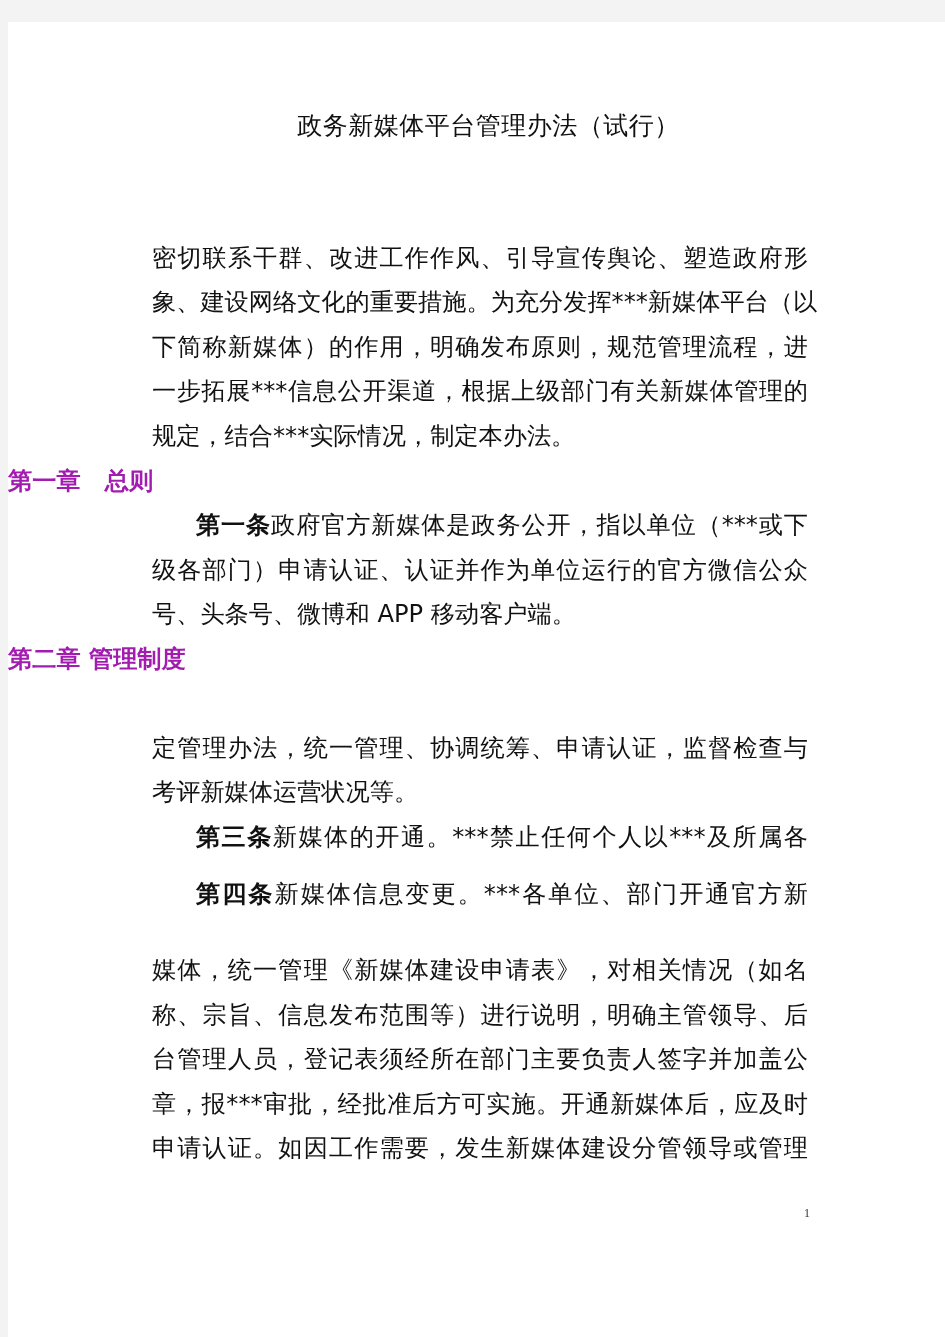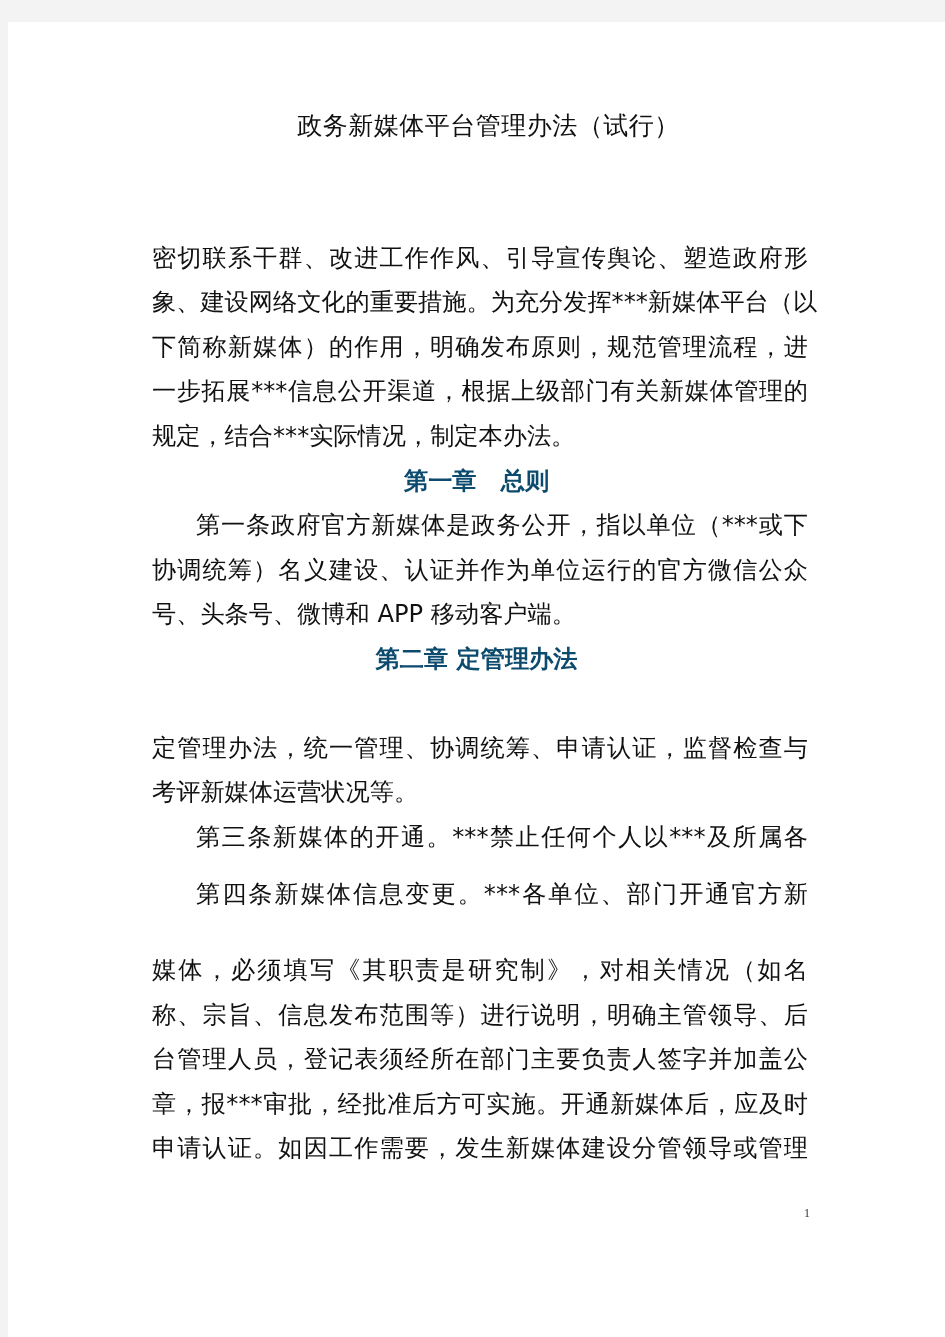--- a/index.html
+++ b/index.html
@@ -51,29 +51,28 @@
   }
   .line.indent {
     left: 188px;
     width: 612px;
   }
   .chapter {
     position: absolute;
     left: 0;
     width: 937px;
     height: 44px;
-    text-align: center;
     font-size: 24.2px;
     line-height: 44px;
     font-weight: bold;
-    color: #0c4a6e;
+    color: #a21caf;
     white-space: pre;
   }
   .article-label {
-    font-weight: normal;
+    font-weight: bold;
   }
   .page-number {
     position: absolute;
     left: 796px;
     top: 1184px;
     font-family: "Liberation Serif", "DejaVu Serif", serif;
     font-size: 12px;
     color: #333;
   }
 </style>
@@ -88,35 +87,35 @@
   <div class="line" style="top:258px">象、建设网络文化的重要措施。为充分发挥***新媒体平台（以</div>
   <div class="line" style="top:303px">下简称新媒体）的作用，明确发布原则，规范管理流程，进</div>
   <div class="line" style="top:347px">一步拓展***信息公开渠道，根据上级部门有关新媒体管理的</div>
   <div class="line last" style="top:392px">规定，结合***实际情况，制定本办法。</div>
 
   <div class="chapter" style="top:437px">第一章　总则</div>
 
   <div class="line indent" style="top:481px">
     <span class="article-label">第一条</span><span>政府官方新媒体是政务公开，指以单位（***或下</span>
   </div>
-  <div class="line" style="top:526px">协调统筹）名义建设、认证并作为单位运行的官方微信公众</div>
+  <div class="line" style="top:526px">级各部门）申请认证、认证并作为单位运行的官方微信公众</div>
   <div class="line last" style="top:570px">号、头条号、微博和 APP 移动客户端。</div>
 
-  <div class="chapter" style="top:615px">第二章 定管理办法</div>
+  <div class="chapter" style="top:615px">第二章 管理制度</div>
 
   <div class="line" style="top:704px">定管理办法，统一管理、协调统筹、申请认证，监督检查与</div>
   <div class="line last" style="top:748px">考评新媒体运营状况等。</div>
 
   <div class="line indent" style="top:793px">
     <span class="article-label">第三条</span><span>新媒体的开通。***禁止任何个人以***及所属各</span>
   </div>
 
   <div class="line indent" style="top:850px">
     <span class="article-label">第四条</span><span>新媒体信息变更。***各单位、部门开通官方新</span>
   </div>
-  <div class="line" style="top:926px">媒体，必须填写《其职责是研究制》，对相关情况（如名</div>
+  <div class="line" style="top:926px">媒体，统一管理《新媒体建设申请表》，对相关情况（如名</div>
   <div class="line" style="top:971px">称、宗旨、信息发布范围等）进行说明，明确主管领导、后</div>
   <div class="line" style="top:1015px">台管理人员，登记表须经所在部门主要负责人签字并加盖公</div>
   <div class="line" style="top:1060px">章，报***审批，经批准后方可实施。开通新媒体后，应及时</div>
   <div class="line" style="top:1104px">申请认证。如因工作需要，发生新媒体建设分管领导或管理</div>
 
   <div class="page-number">1</div>
 </div>
 
 </body></html>

